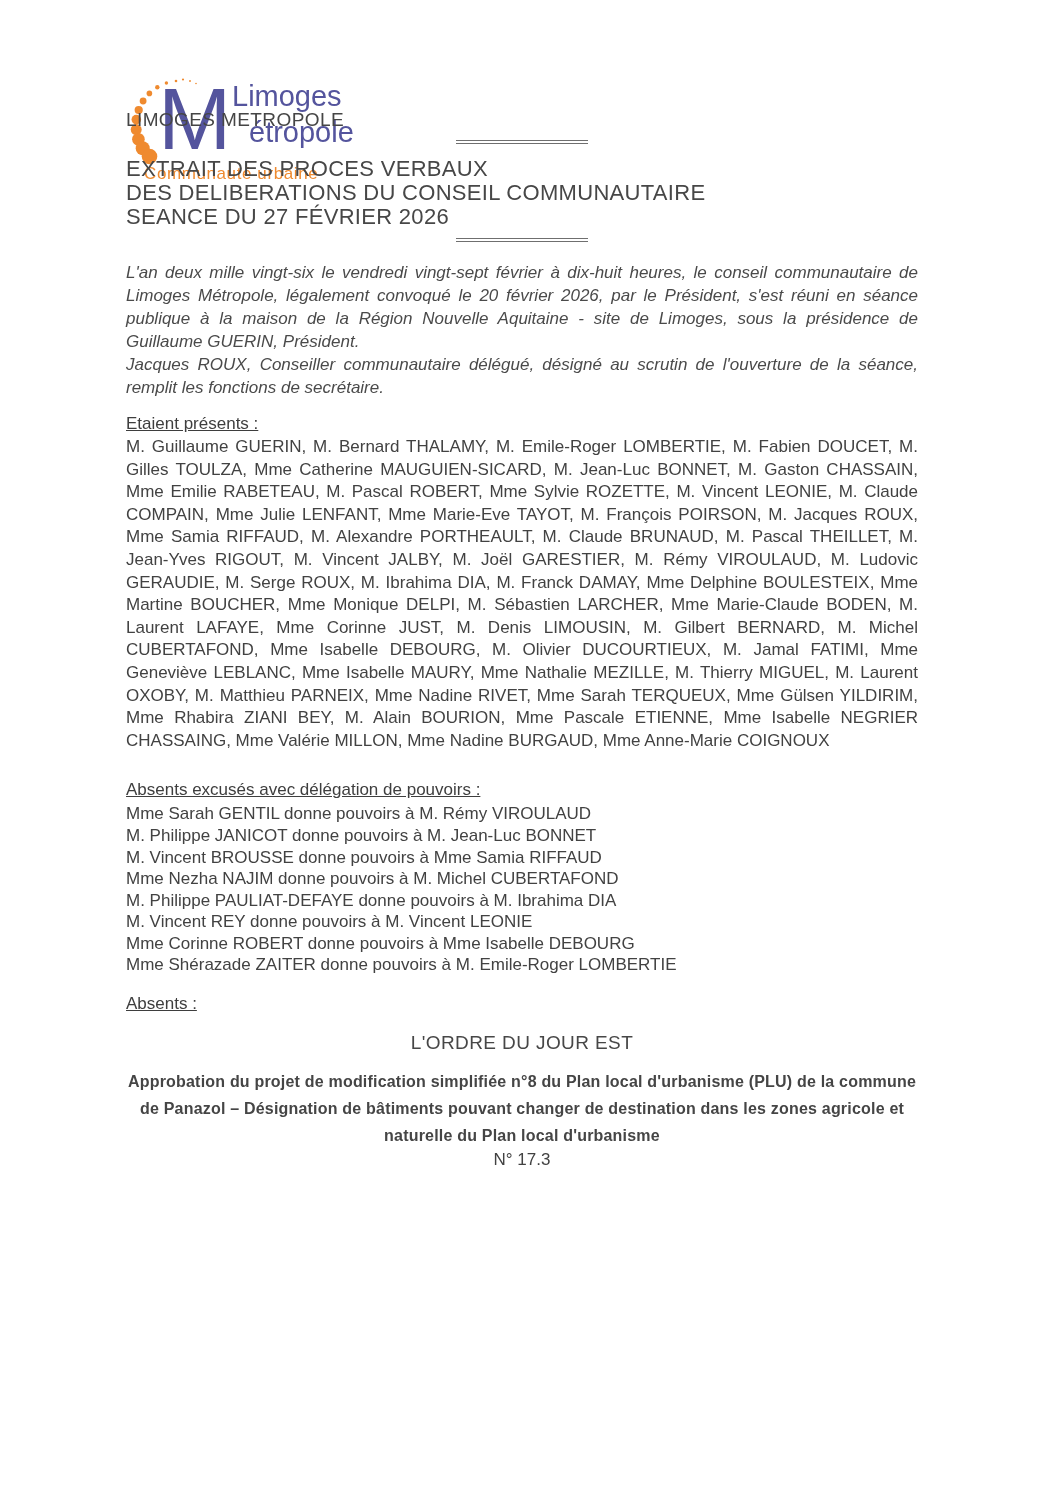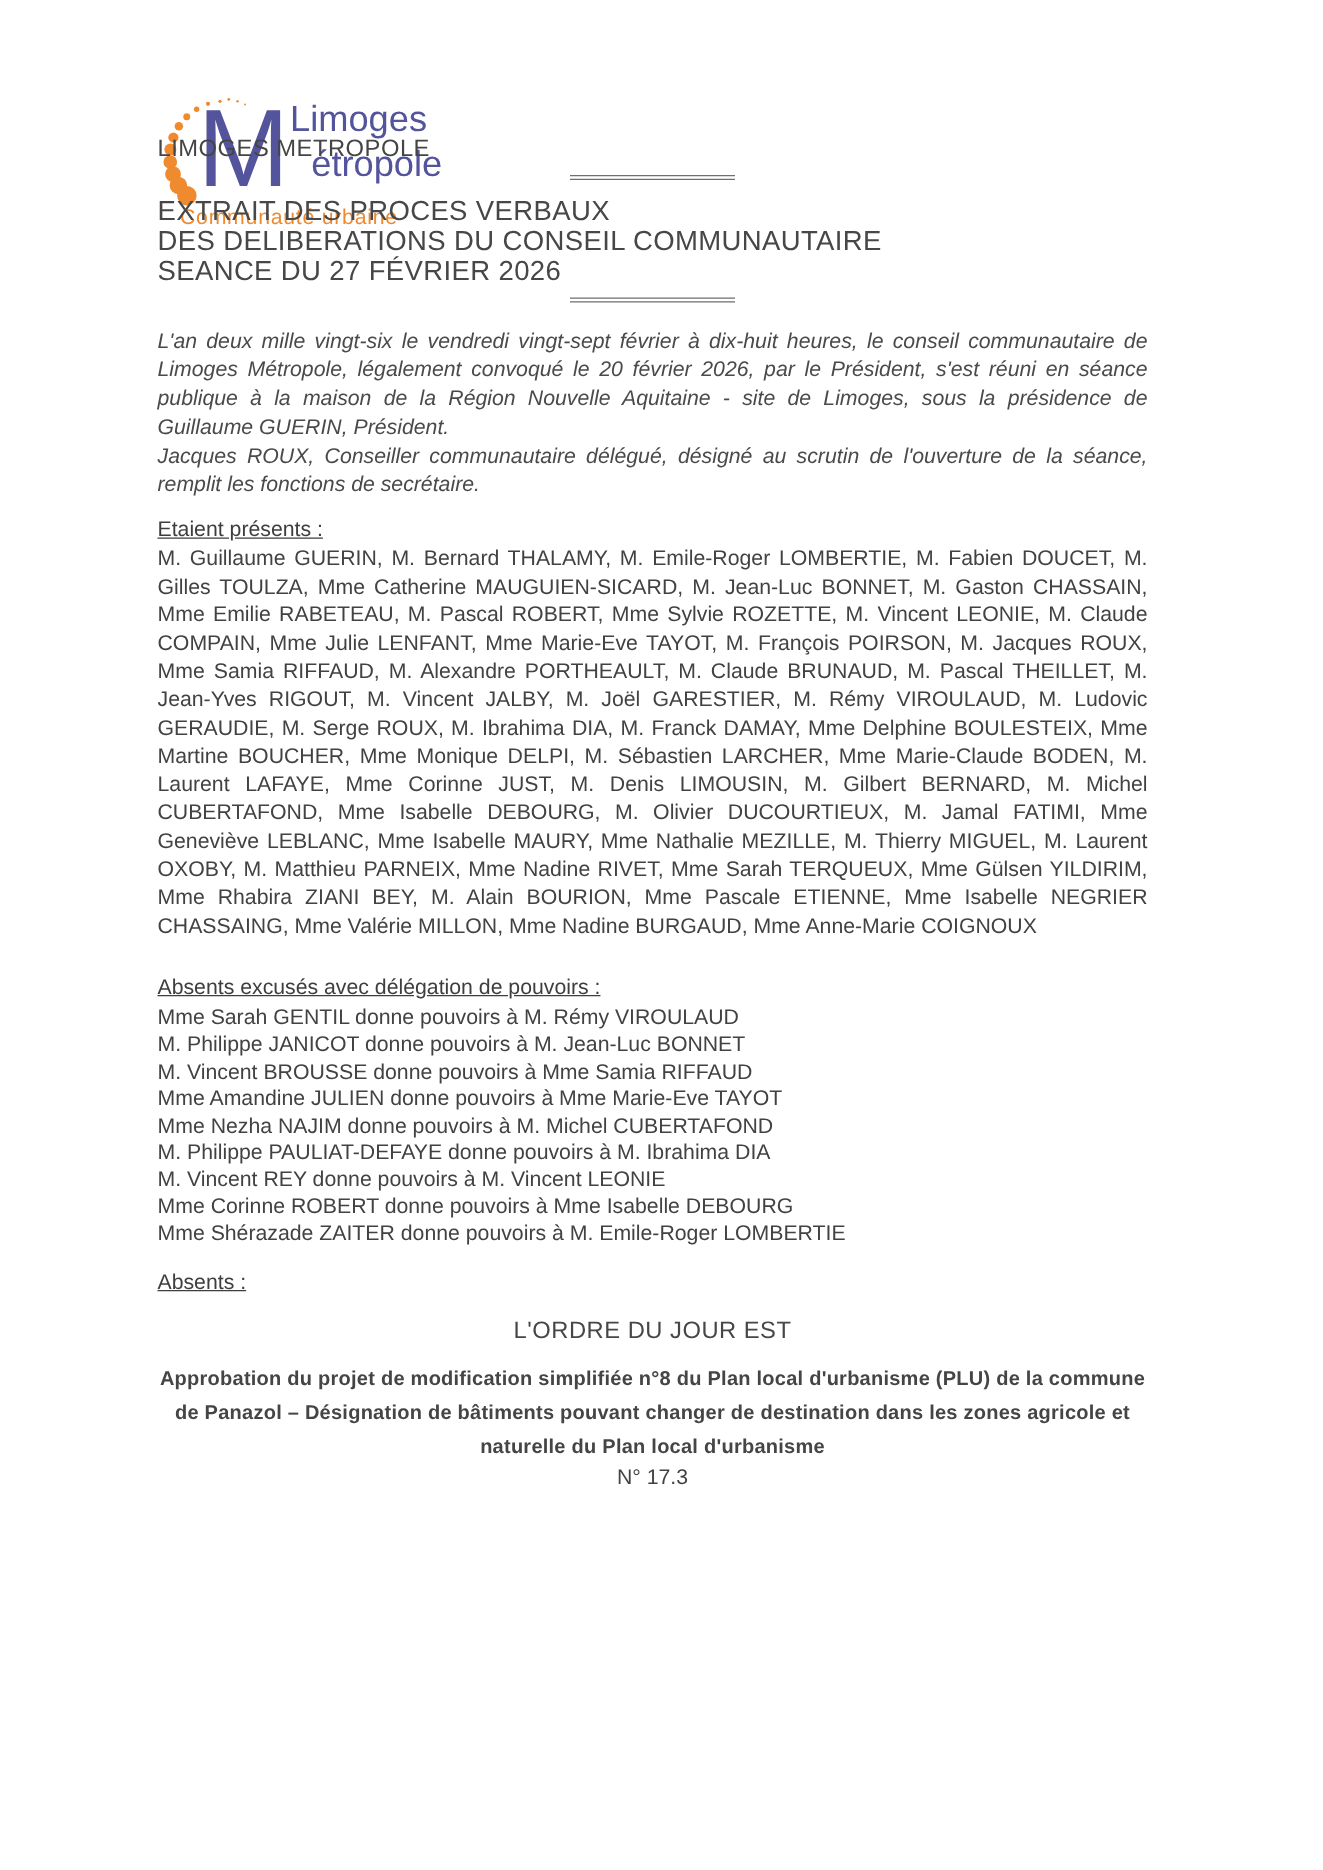--- a/index.html
+++ b/index.html
@@ -131,21 +131,20 @@
     </div>
 
     <div class="section-heading">Etaient présents :</div>
     <p class="presents-names">M. Guillaume GUERIN, M. Bernard THALAMY, M. Emile-Roger LOMBERTIE, M. Fabien DOUCET, M. Gilles TOULZA, Mme Catherine MAUGUIEN-SICARD, M. Jean-Luc BONNET, M. Gaston CHASSAIN, Mme Emilie RABETEAU, M. Pascal ROBERT, Mme Sylvie ROZETTE, M. Vincent LEONIE, M. Claude COMPAIN, Mme Julie LENFANT, Mme Marie-Eve TAYOT, M. François POIRSON, M. Jacques ROUX, Mme Samia RIFFAUD, M. Alexandre PORTHEAULT, M. Claude BRUNAUD, M. Pascal THEILLET, M. Jean-Yves RIGOUT, M. Vincent JALBY, M. Joël GARESTIER, M. Rémy VIROULAUD, M. Ludovic GERAUDIE, M. Serge ROUX, M. Ibrahima DIA, M. Franck DAMAY, Mme Delphine BOULESTEIX, Mme Martine BOUCHER, Mme Monique DELPI, M. Sébastien LARCHER, Mme Marie-Claude BODEN, M. Laurent LAFAYE, Mme Corinne JUST, M. Denis LIMOUSIN, M. Gilbert BERNARD, M. Michel CUBERTAFOND, Mme Isabelle DEBOURG, M. Olivier DUCOURTIEUX, M. Jamal FATIMI, Mme Geneviève LEBLANC, Mme Isabelle MAURY, Mme Nathalie MEZILLE, M. Thierry MIGUEL, M. Laurent OXOBY, M. Matthieu PARNEIX, Mme Nadine RIVET, Mme Sarah TERQUEUX, Mme Gülsen YILDIRIM, Mme Rhabira ZIANI BEY, M. Alain BOURION, Mme Pascale ETIENNE, Mme Isabelle NEGRIER CHASSAING, Mme Valérie MILLON, Mme Nadine BURGAUD, Mme Anne-Marie COIGNOUX</p>
 
     <div class="section-heading excused-heading">Absents excusés avec délégation de pouvoirs :</div>
     <div class="delegation-list">
       <div>Mme Sarah GENTIL donne pouvoirs à M. Rémy VIROULAUD</div>
       <div>M. Philippe JANICOT donne pouvoirs à M. Jean-Luc BONNET</div>
       <div>M. Vincent BROUSSE donne pouvoirs à Mme Samia RIFFAUD</div>
-      <div>Mme Amandine JULIEN donne pouvoirs à Mme Marie-Eve TAYOT</div>
       <div>Mme Nezha NAJIM donne pouvoirs à M. Michel CUBERTAFOND</div>
       <div>M. Philippe PAULIAT-DEFAYE donne pouvoirs à M. Ibrahima DIA</div>
       <div>M. Vincent REY donne pouvoirs à M. Vincent LEONIE</div>
       <div>Mme Corinne ROBERT donne pouvoirs à Mme Isabelle DEBOURG</div>
       <div>Mme Shérazade ZAITER donne pouvoirs à M. Emile-Roger LOMBERTIE</div>
     </div>
 
     <div class="section-heading absents-heading">Absents :</div>
 
     <div class="agenda-heading">L'ORDRE DU JOUR EST</div>

